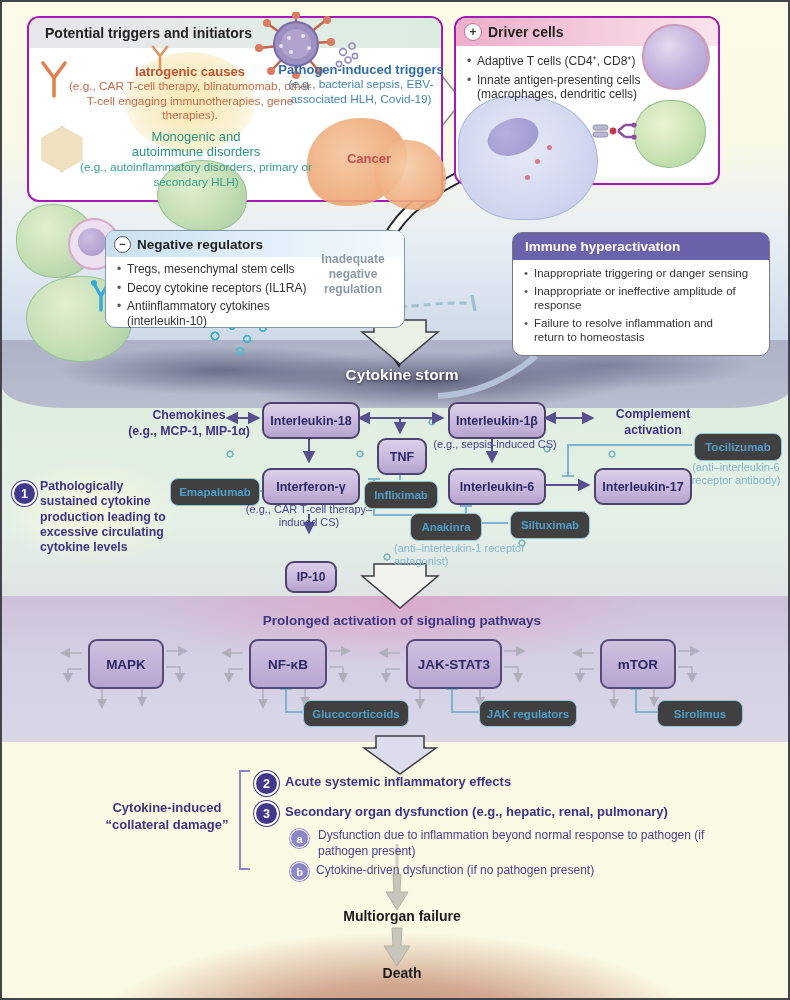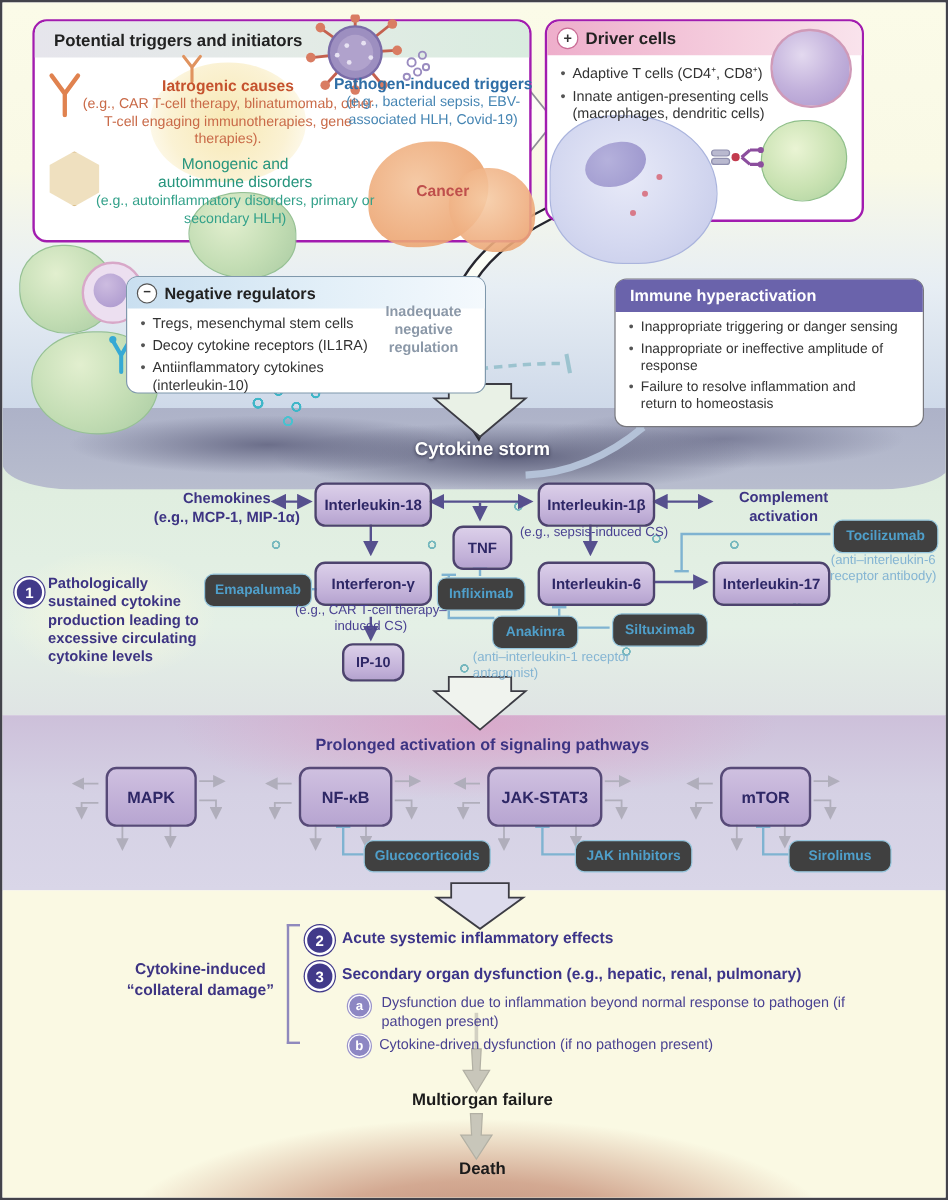--- a/index.html
+++ b/index.html
@@ -295,41 +295,41 @@
 (e.g., MCP-1, MIP-1α)</div>
   <div class="abs cytobox" style="left:260px;top:400px;width:94px;height:33px;">Interleukin-18</div>
   <div class="abs cytobox" style="left:446px;top:400px;width:94px;height:33px;">Interleukin-1β</div>
   <div class="abs txt" style="left:424px;top:436px;width:138px;text-align:center;font-size:11px;color:#4a4292;">(e.g., sepsis-induced CS)</div>
   <div class="abs txt prelines" style="left:596px;top:405px;width:110px;text-align:center;font-weight:bold;font-size:12.3px;color:#3d3483;line-height:1.3;">Complement
 activation</div>
   <div class="abs cytobox" style="left:375px;top:436px;width:46px;height:33px;">TNF</div>
   <div class="abs drugbox" style="left:168px;top:476px;width:88px;height:26px;">Emapalumab</div>
   <div class="abs cytobox" style="left:260px;top:466px;width:94px;height:33px;">Interferon-γ</div>
   <div class="abs txt" style="left:238px;top:501px;width:138px;text-align:center;font-size:11px;color:#4a4292;line-height:1.2;">(e.g., CAR T-cell therapy–induced CS)</div>
-  <div class="abs cytobox" style="left:283px;top:534px;width:48px;height:28px;font-size:12px;">IP-10</div>
+  <div class="abs cytobox" style="left:283px;top:559px;width:48px;height:28px;font-size:12px;">IP-10</div>
   <div class="abs drugbox" style="left:362px;top:479px;width:72px;height:26px;">Infliximab</div>
   <div class="abs cytobox" style="left:446px;top:466px;width:94px;height:33px;">Interleukin-6</div>
   <div class="abs drugbox" style="left:408px;top:511px;width:70px;height:26px;">Anakinra</div>
   <div class="abs txt" style="left:392px;top:540px;width:134px;text-align:left;font-size:11px;color:#85b5d3;line-height:1.2;">(anti–interleukin-1 receptor antagonist)</div>
   <div class="abs drugbox" style="left:508px;top:509px;width:78px;height:26px;">Siltuximab</div>
   <div class="abs cytobox" style="left:592px;top:466px;width:94px;height:33px;">Interleukin-17</div>
   <div class="abs drugbox" style="left:692px;top:431px;width:86px;height:26px;">Tocilizumab</div>
   <div class="abs txt" style="left:680px;top:459px;width:108px;text-align:center;font-size:11px;color:#85b5d3;line-height:1.2;">(anti–interleukin-6 receptor antibody)</div>
 
   <div class="abs" style="left:0px;top:455px;width:180px;height:110px;border-radius:50%;background:radial-gradient(ellipse,rgba(250,250,222,.85) 0%,rgba(250,250,222,0) 70%);z-index:1;"></div>
   <div class="abs numcircle" style="left:10px;top:479px;">1</div>
   <div class="abs txt" style="left:38px;top:477px;width:142px;font-weight:bold;font-size:12.3px;color:#3d3483;line-height:1.25;">Pathologically sustained cytokine production leading to excessive circulating cytokine levels</div>
 
   <div class="abs txt" style="left:250px;top:611px;width:300px;text-align:center;font-weight:bold;font-size:13.5px;color:#3d3483;">Prolonged activation of signaling pathways</div>
   <div class="abs sigbox" style="left:86px;top:637px;width:72px;height:46px;">MAPK</div>
   <div class="abs sigbox" style="left:247px;top:637px;width:74px;height:46px;">NF-κB</div>
   <div class="abs sigbox" style="left:404px;top:637px;width:92px;height:46px;">JAK-STAT3</div>
   <div class="abs sigbox" style="left:598px;top:637px;width:72px;height:46px;">mTOR</div>
   <div class="abs drugbox" style="left:301px;top:698px;width:104px;height:25px;">Glucocorticoids</div>
-  <div class="abs drugbox" style="left:477px;top:698px;width:96px;height:25px;">JAK inhibitors</div>
+  <div class="abs drugbox" style="left:477px;top:698px;width:96px;height:25px;">JAK regulators</div>
   <div class="abs drugbox" style="left:655px;top:698px;width:84px;height:25px;">Sirolimus</div>
 
   <div class="abs" style="left:237px;top:768px;width:9px;height:96px;border-left:2.5px solid #8f89bd;border-top:2.5px solid #8f89bd;border-bottom:2.5px solid #8f89bd;z-index:4;"></div>
   <div class="abs txt prelines" style="left:96px;top:798px;width:138px;text-align:center;font-weight:bold;font-size:13px;color:#3d3483;line-height:1.3;">Cytokine-induced
 “collateral damage”</div>
 
   <div class="abs numcircle" style="left:252px;top:769px;">2</div>
   <div class="abs txt" style="left:283px;top:772px;width:420px;font-weight:bold;font-size:13px;color:#3c3489;">Acute systemic inflammatory effects</div>
 
   <div class="abs numcircle" style="left:252px;top:799px;">3</div>

